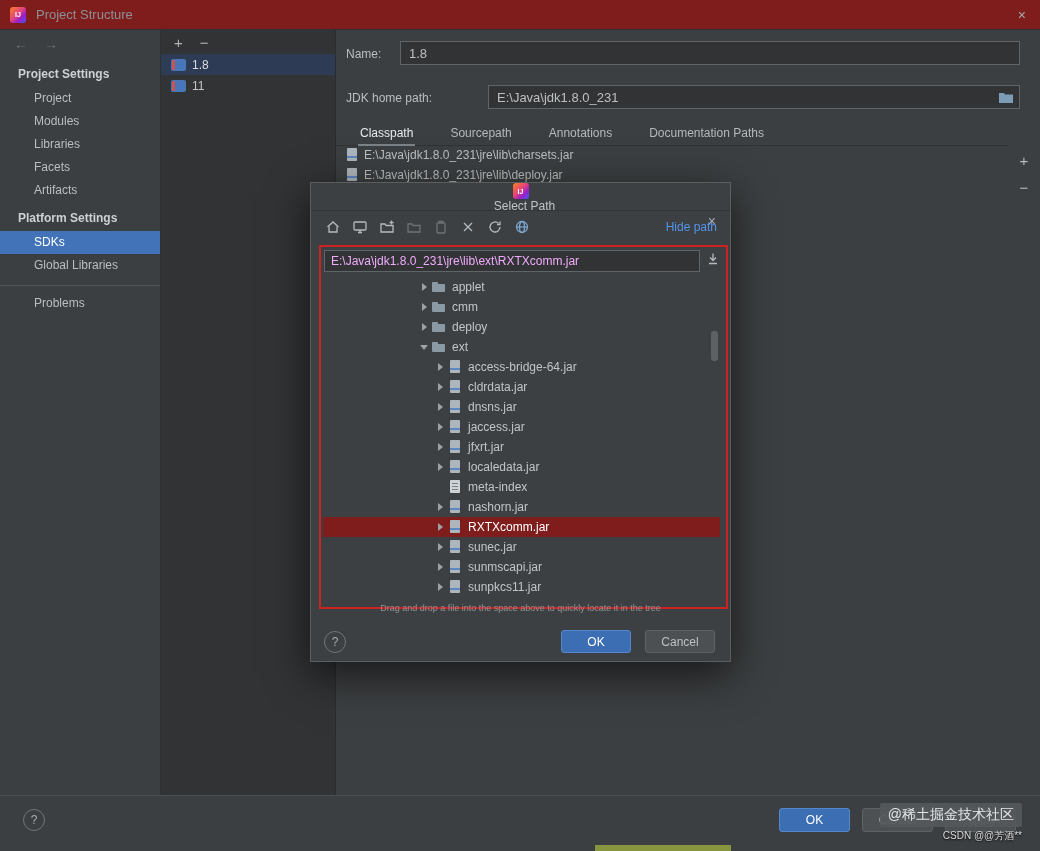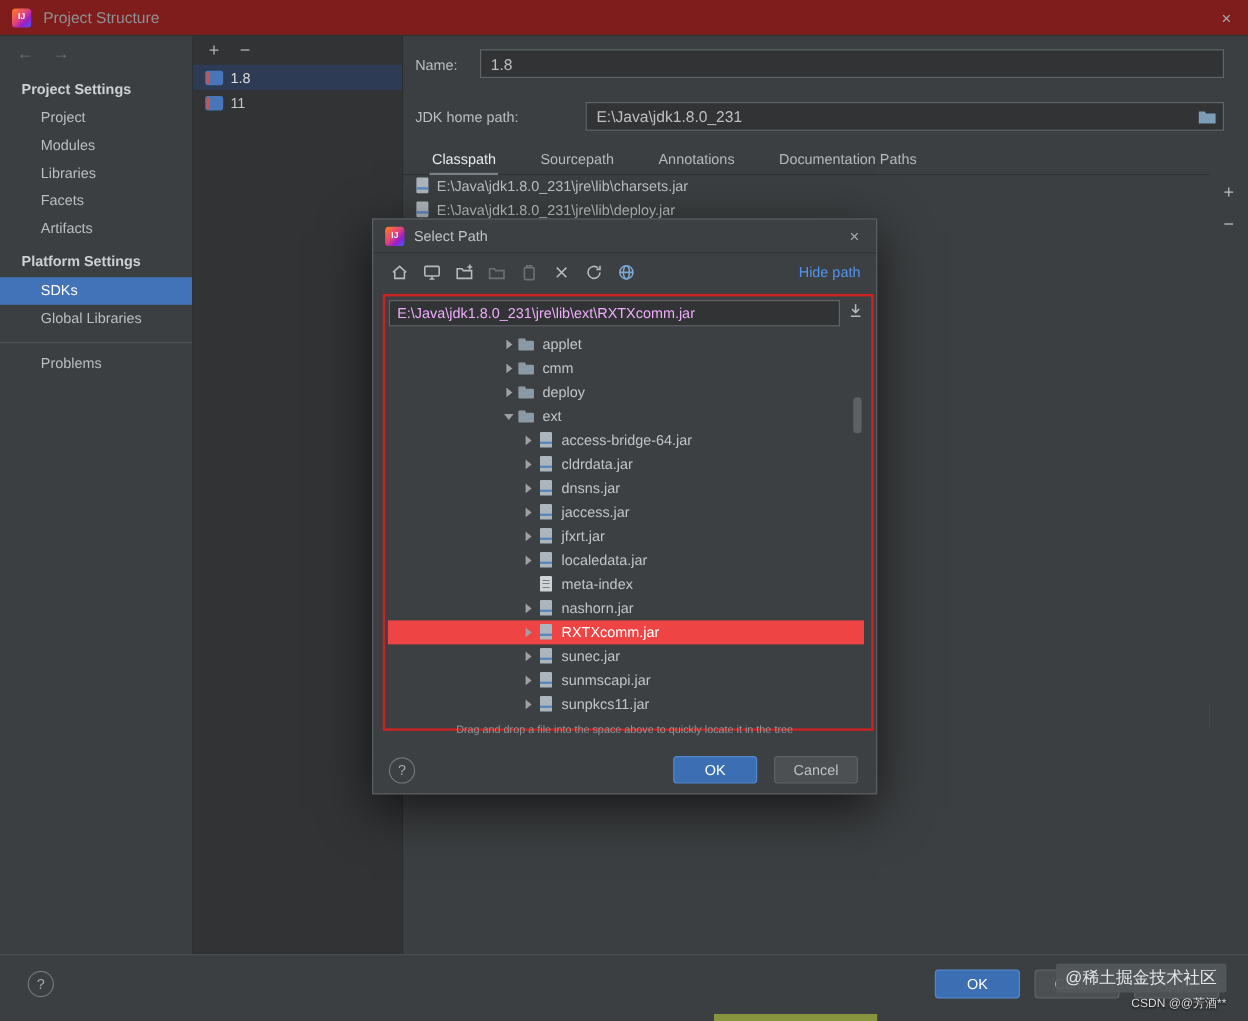--- a/index.html
+++ b/index.html
@@ -69,41 +69,41 @@
   .footer-buttons{position:absolute;right:24px;top:12px;display:flex;gap:12px;}
   .btn{min-width:71px;height:24px;display:flex;align-items:center;justify-content:center;border-radius:3px;
        font-size:12px;cursor:pointer;box-sizing:border-box;padding:0 10px;}
   .btn.primary{background:#3c6eb4;border:1px solid #5288cb;color:#fff;}
   .btn.regular{background:#4c5052;border:1px solid #5e6264;color:#bdc1c3;}
   .btn.muted{background:#4c5052;border:1px solid #5e6264;color:#9aa0a3;}
 
   
   .dialog{position:absolute;left:310px;top:182px;width:421px;height:480px;background:#3d4042;
           border:1px solid #5a5e60;box-shadow:0 12px 40px rgba(0,0,0,.65);z-index:40;box-sizing:border-box;}
-  .dlg-title{height:28px;display:flex;align-items:center;padding:0 10px;border-bottom:1px solid #323537;box-sizing:border-box;}
+  .dlg-title{height:28px;display:flex;align-items:center;padding:0 10px;border-bottom:1px solid #323537;box-sizing:border-box;flex-direction:column;}
   .dlg-title .ttl{margin-left:8px;color:#c0c3c5;}
   .dlg-toolbar{height:32px;display:flex;align-items:center;padding:0 13px;gap:9px;}
   .tool-btn{width:18px;height:18px;display:flex;align-items:center;justify-content:center;cursor:pointer;flex:none;}
   .tool-btn.disabled{opacity:.4;cursor:default;}
   .tool-btn svg{stroke:#b4bac0;fill:none;stroke-width:1.3;}
   .tool-btn.blue svg{stroke:#7ba7d0;}
   .hide-path{margin-left:auto;color:#5394ec;cursor:pointer;}
 
   .red-box{position:absolute;left:8px;top:62px;width:409px;height:364px;border:2px solid #cc2222;
            box-sizing:border-box;pointer-events:none;z-index:8;}
   .dlg-path{position:absolute;left:13px;top:67px;width:376px;height:22px;background:#313335;border:1px solid #5f6468;
             color:#f0abfc;padding:0 6px;box-sizing:border-box;font-family:"Liberation Sans",sans-serif;font-size:12px;outline:none;}
   .download-btn{position:absolute;left:394px;top:68px;width:18px;height:18px;cursor:pointer;}
   .download-btn svg{stroke:#b4bac0;fill:none;stroke-width:1.3;}
 
   .dlg-tree{position:absolute;left:12px;top:94px;width:397px;height:330px;overflow:hidden;background:#3d4042;}
   .tree-row{height:20px;display:flex;align-items:center;cursor:pointer;white-space:nowrap;color:#c2c5c7;}
   .tree-row.d1{padding-left:96px;}
   .tree-row.d2{padding-left:112px;}
-  .tree-row.selected{background:#ef4444;color:#ffffff;}
+  .tree-row.selected{background:#7f1d1d;color:#ffffff;}
   .tree-arrow{flex:none;width:12px;height:12px;position:relative;cursor:pointer;}
   .tree-arrow::before{content:"";position:absolute;left:3px;top:2px;border-left:5px solid #9da1a5;
                       border-top:4px solid transparent;border-bottom:4px solid transparent;}
   .tree-row.expanded .tree-arrow::before{left:1px;top:4px;border-left:4px solid transparent;border-right:4px solid transparent;
                       border-top:5px solid #9da1a5;border-bottom:none;}
   .tree-row.noarrow .tree-arrow::before{display:none;}
   .tree-icon{flex:none;width:16px;height:16px;margin-right:5px;position:relative;}
   .t-folder .tree-icon::before{content:"";position:absolute;left:1px;top:5px;width:13px;height:8px;background:#8b99a5;border-radius:1px;}
   .t-folder .tree-icon::after{content:"";position:absolute;left:1px;top:3px;width:6px;height:3px;background:#8b99a5;border-radius:1px 1px 0 0;}
   .t-jar .tree-icon::before{content:"";position:absolute;left:3px;top:1px;width:10px;height:13px;background:#aeb6bd;border-radius:1px;}

